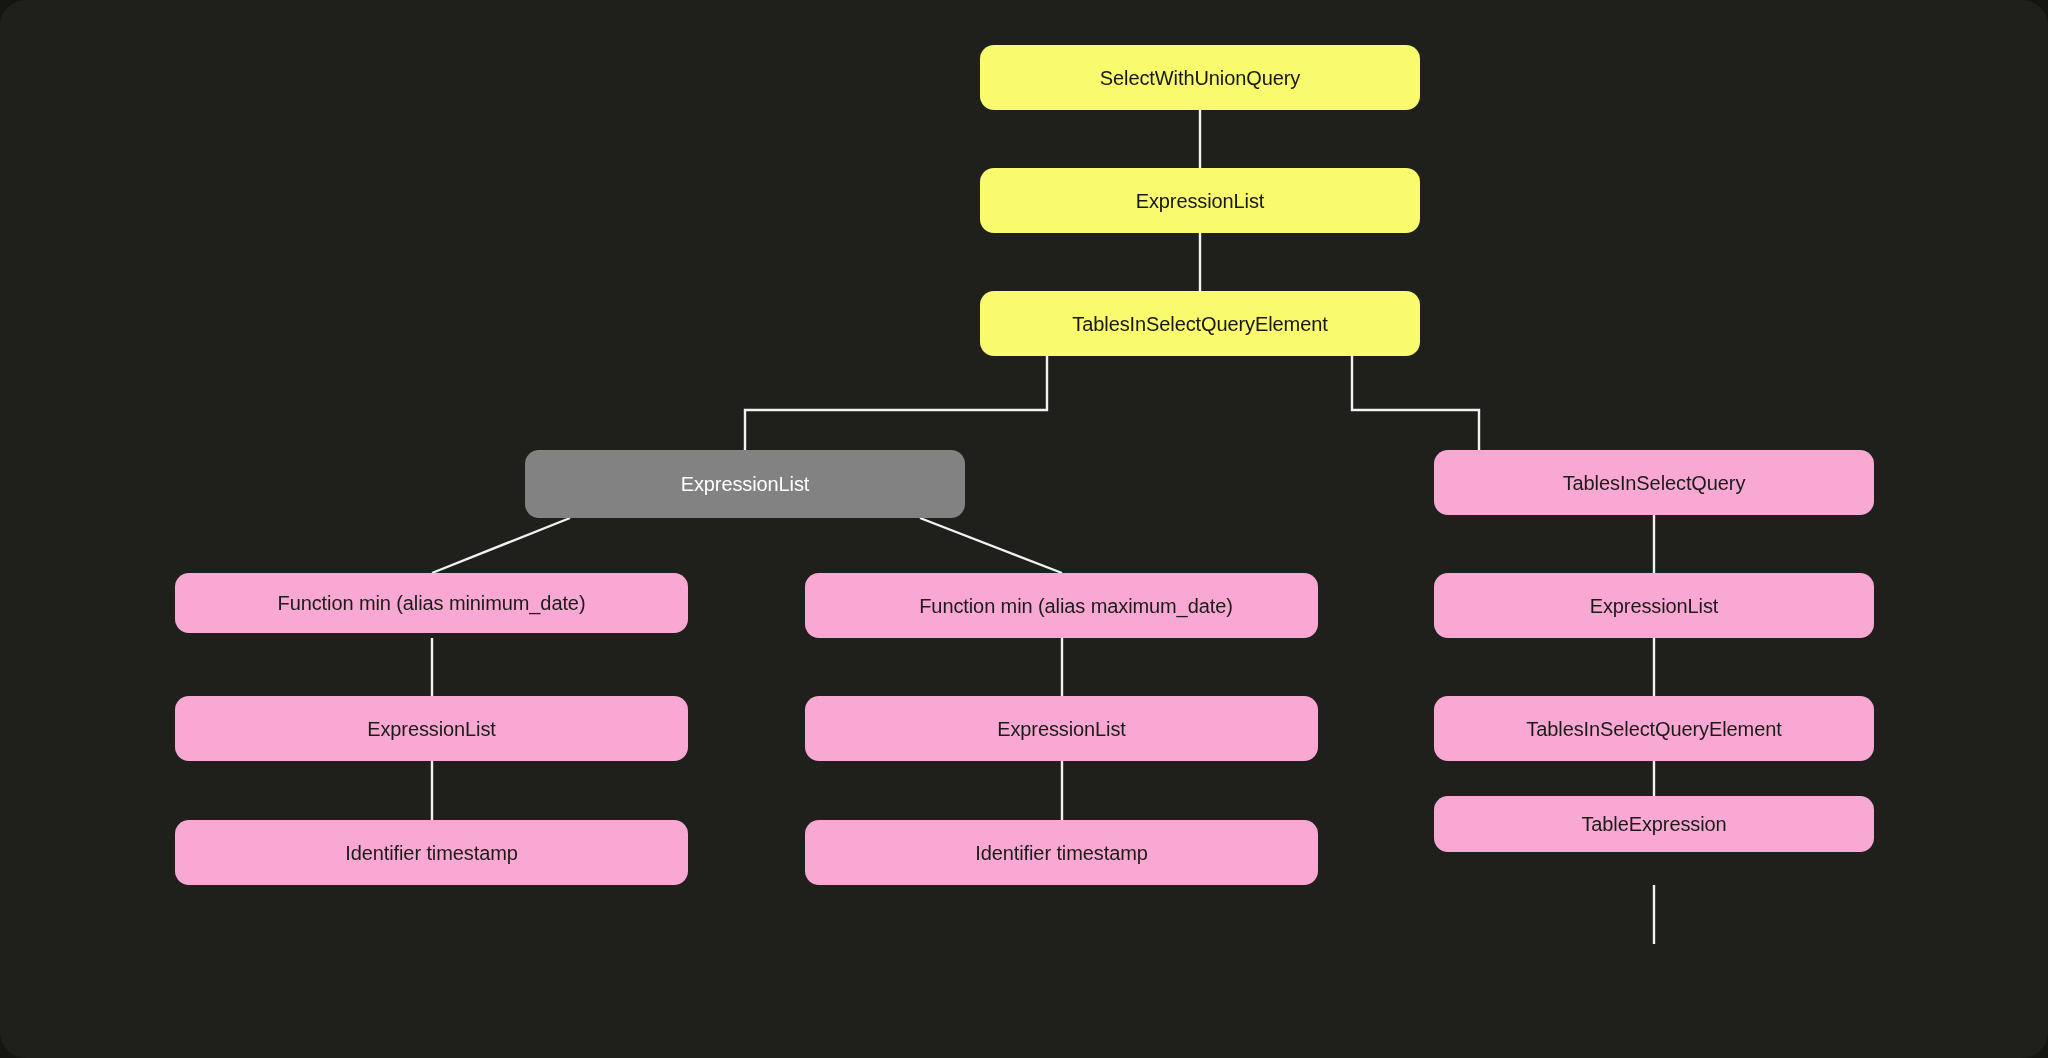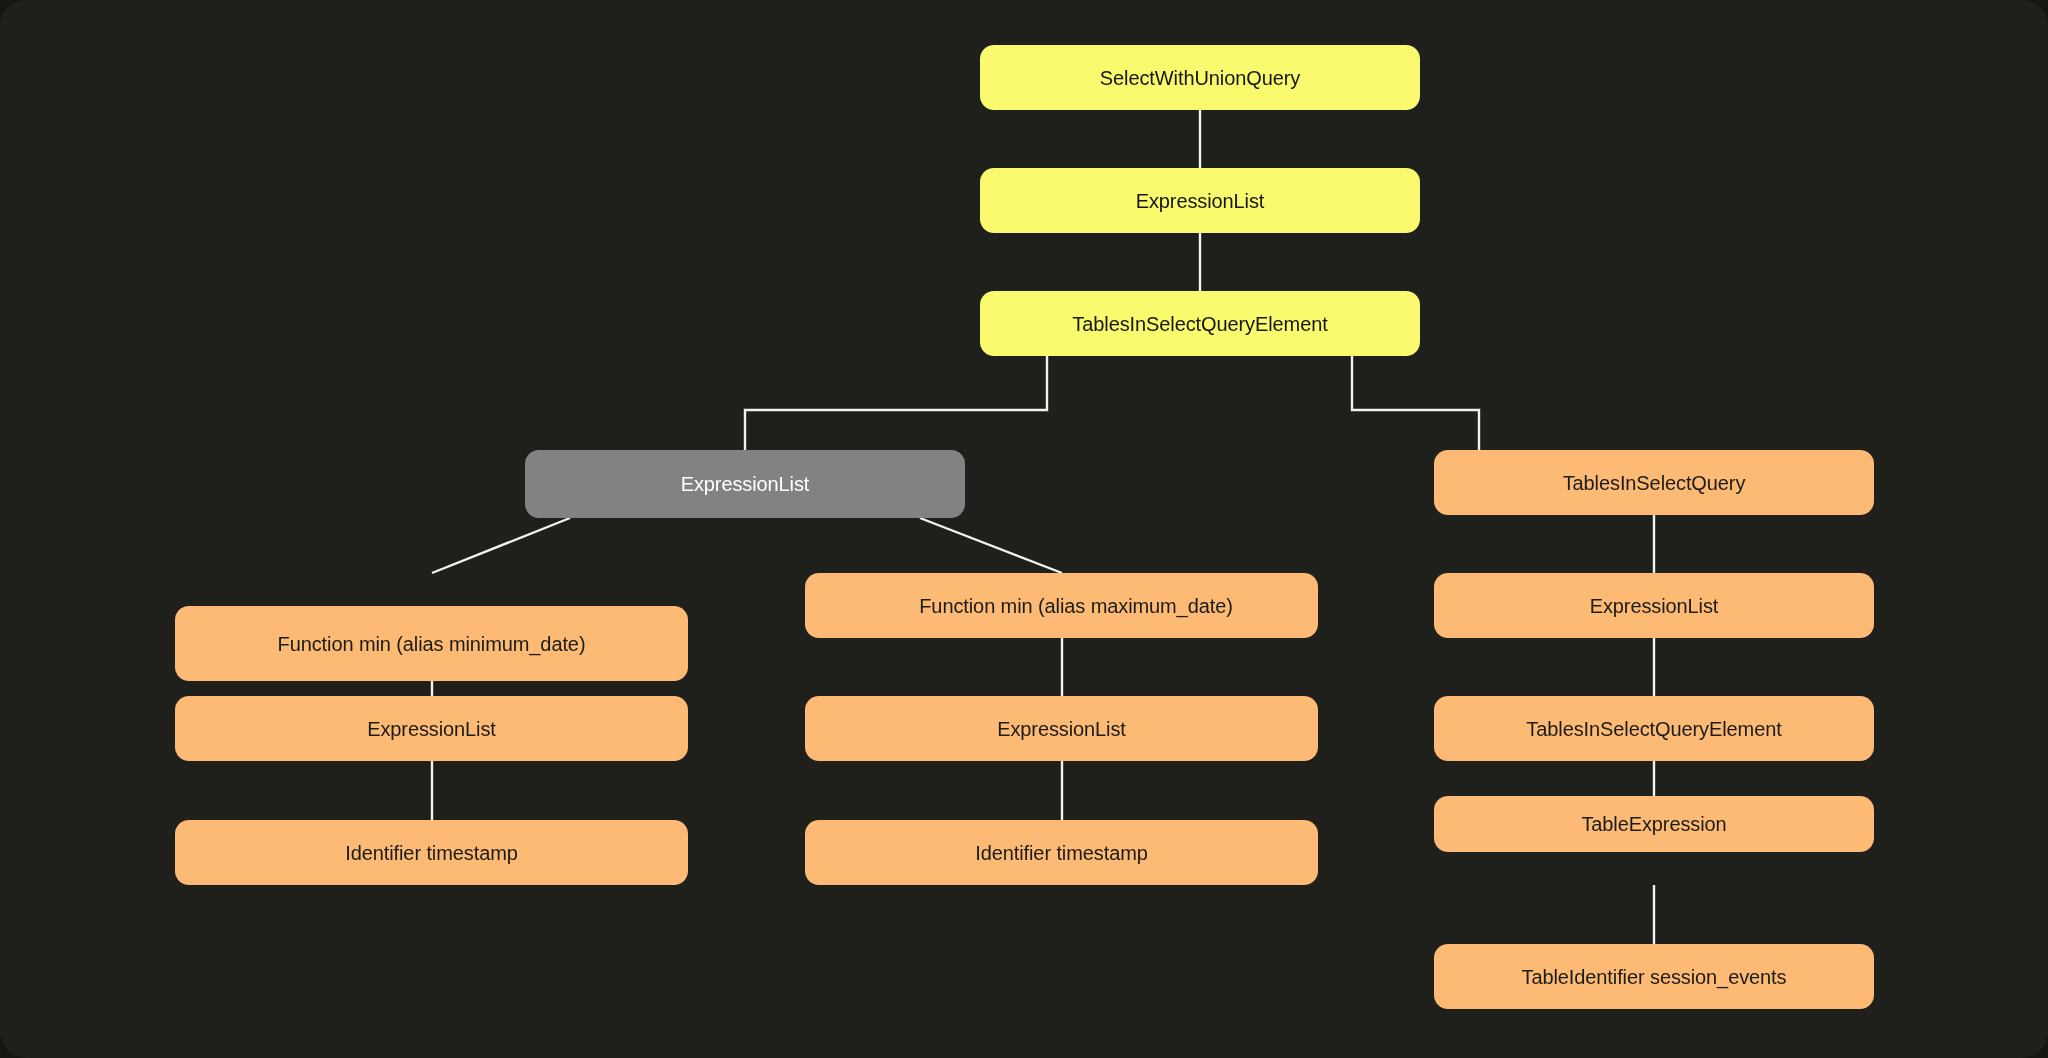--- a/index.html
+++ b/index.html
@@ -42,21 +42,21 @@
     letter-spacing: -0.1px;
     line-height: 1;
     white-space: nowrap;
     z-index: 2;
   }
   .node-root {
     background: #FAFA6E;
     color: #16170f;
   }
   .node-plain {
-    background: #fdba74;
+    background: #f9a8d4;
     color: #1b1c18;
   }
   .node-highlight {
     background: #828282;
     color: #ffffff;
   }
 </style>
 </head>
 <body>
 
@@ -85,21 +85,21 @@
     </div>
     <div class="node node-root" style="left: 980px; top: 291px; width: 440px; height: 65px;">
       <span>TablesInSelectQueryElement</span>
     </div>
     <div class="node node-highlight" style="left: 525px; top: 450px; width: 440px; height: 68px;">
       <span>ExpressionList</span>
     </div>
     <div class="node node-plain" style="left: 1434px; top: 450px; width: 440px; height: 65px;">
       <span>TablesInSelectQuery</span>
     </div>
-    <div class="node node-plain" style="left: 175px; top: 606px; width: 513px; height: 75px;">
+    <div class="node node-plain" style="left: 175px; top: 573px; width: 513px; height: 60px;">
       <span>Function min (alias minimum_date)</span>
     </div>
     <div class="node node-plain" style="left: 805px; top: 573px; width: 513px; height: 65px; padding-left: 29px;">
       <span>Function min (alias maximum_date)</span>
     </div>
     <div class="node node-plain" style="left: 1434px; top: 573px; width: 440px; height: 65px;">
       <span>ExpressionList</span>
     </div>
     <div class="node node-plain" style="left: 175px; top: 696px; width: 513px; height: 65px;">
       <span>ExpressionList</span>
@@ -112,16 +112,13 @@
     </div>
     <div class="node node-plain" style="left: 175px; top: 820px; width: 513px; height: 65px;">
       <span>Identifier timestamp</span>
     </div>
     <div class="node node-plain" style="left: 805px; top: 820px; width: 513px; height: 65px;">
       <span>Identifier timestamp</span>
     </div>
     <div class="node node-plain" style="left: 1434px; top: 796px; width: 440px; height: 56px;">
       <span>TableExpression</span>
     </div>
-    <div class="node node-plain" style="left: 1434px; top: 944px; width: 440px; height: 65px;">
-      <span>TableIdentifier session_events</span>
-    </div>
   </div>
 
 </body></html>

